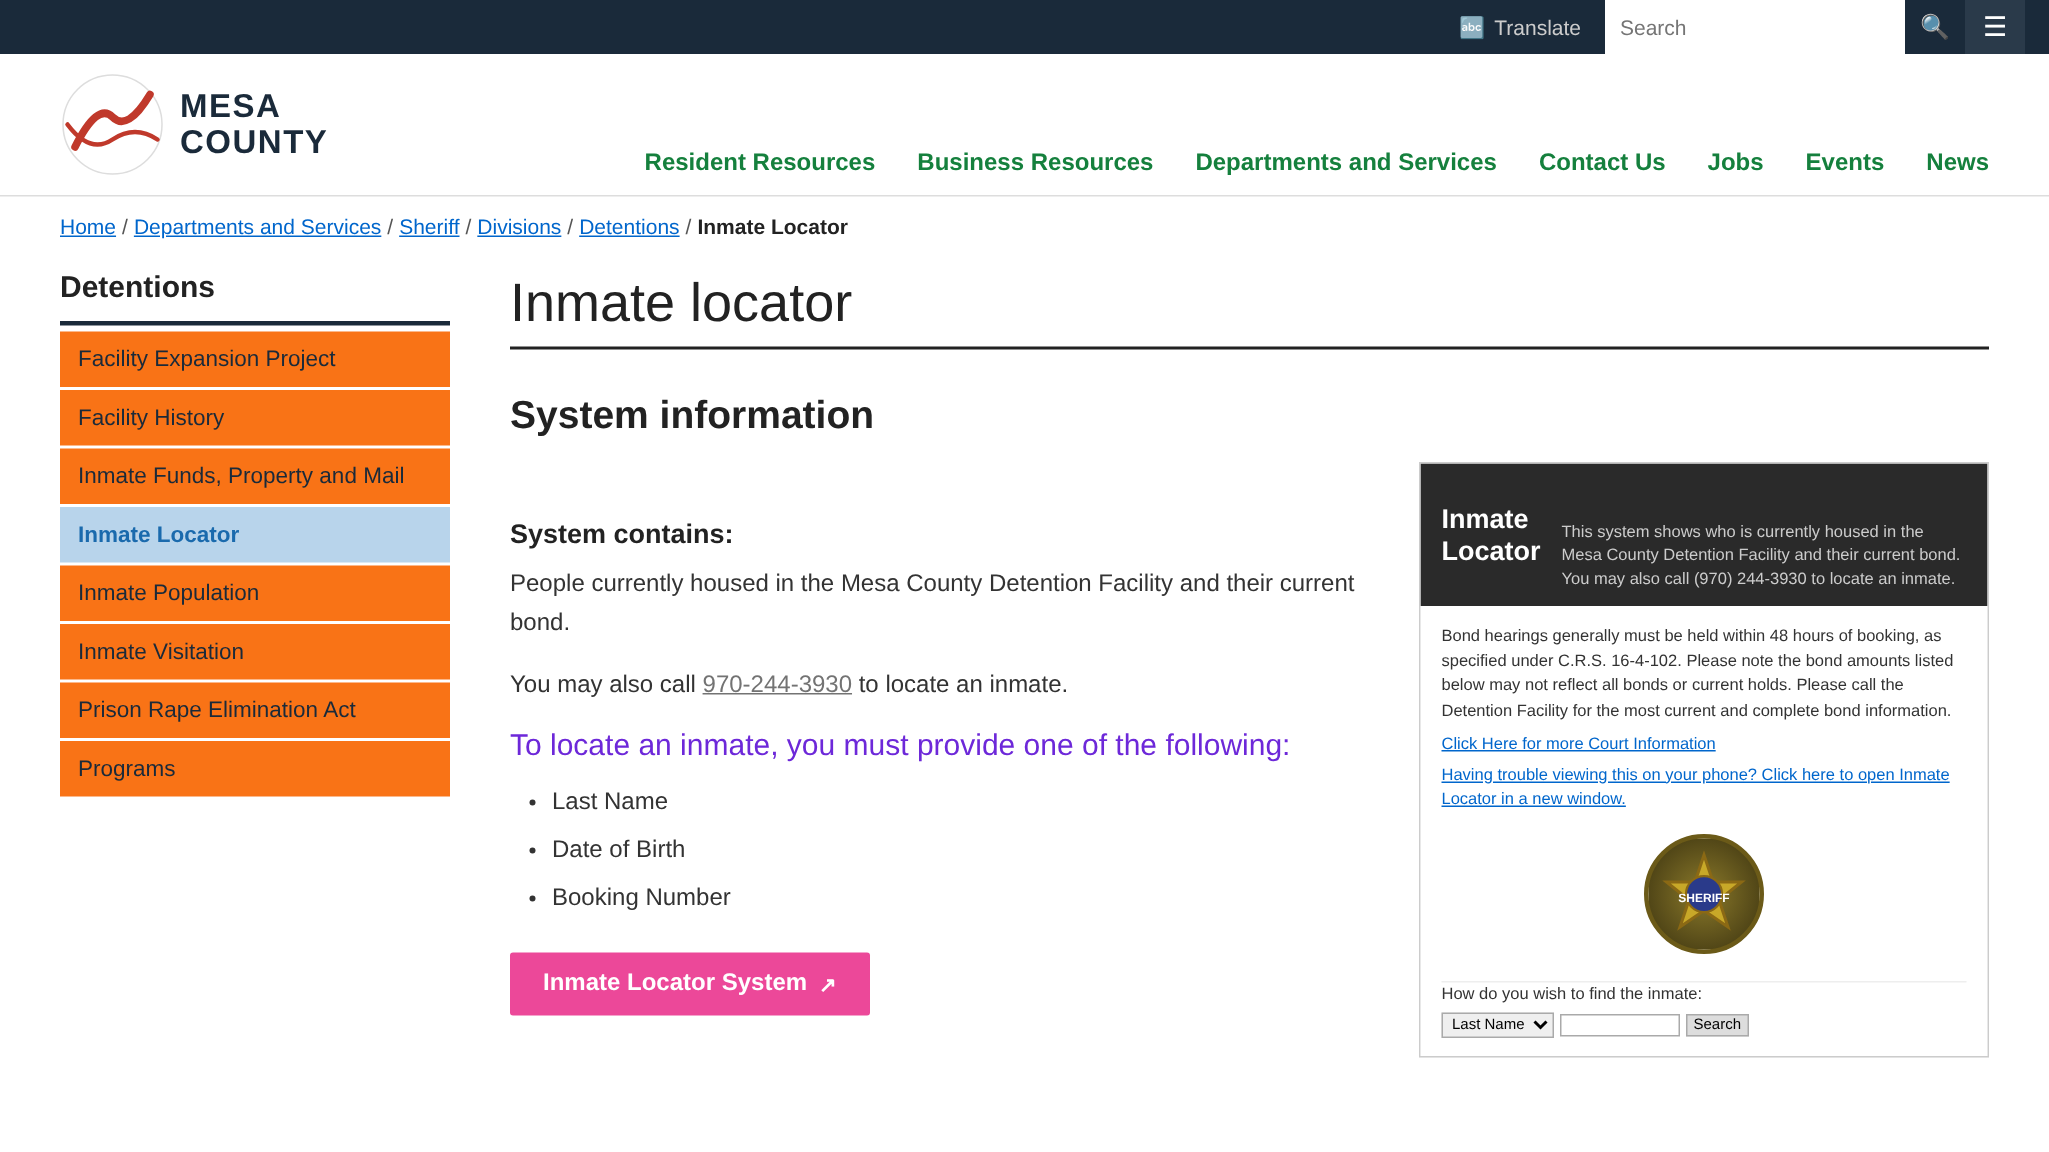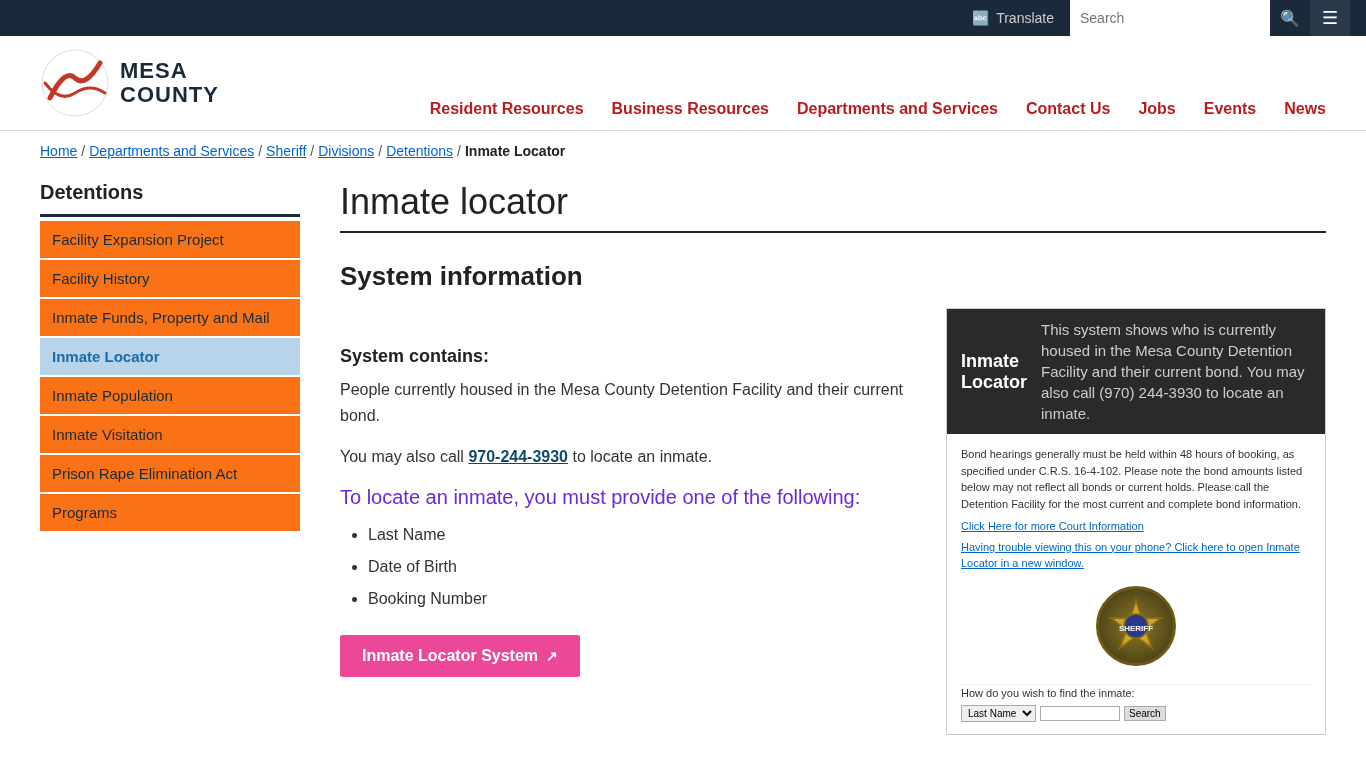--- a/index.html
+++ b/index.html
@@ -99,21 +99,21 @@
     .main-nav {
       display: flex;
       align-items: center;
       gap: 28px;
       flex: 1;
       justify-content: flex-end;
     }
     .nav-item {
       font-size: 16px;
       font-weight: 600;
-      color: #b91c1c;
+      color: #15803d;
       text-decoration: none;
       cursor: pointer;
       white-space: nowrap;
     }
 
     
     .breadcrumb {
       padding: 12px 40px;
       font-size: 14px;
       color: #555;
@@ -208,24 +208,23 @@
       margin-bottom: 10px;
       margin-top: 38px;
     }
     .body-text {
       font-size: 16px;
       line-height: 1.6;
       color: #333;
       margin-bottom: 16px;
     }
     .phone-link {
-      color: #0c4a6e;
+      color: #737373;
       text-decoration: underline;
       cursor: pointer;
-      font-weight: bold;
     }
     .locate-title {
       font-size: 20px;
       font-weight: 400;
       color: #6d28d9;
       margin-bottom: 10px;
     }
     .bullet-list {
       list-style: disc;
       padding-left: 28px;
@@ -265,23 +264,24 @@
       display: flex;
       align-items: center;
       gap: 14px;
     }
     .preview-header-title {
       font-size: 18px;
       font-weight: 700;
       color: #fff;
     }
     .preview-header-text {
-      font-size: 15px;
+      font-size: 11px;
       color: #ccc;
       line-height: 1.4;
+      margin-top: 29px;
     }
     .preview-body {
       background: #fff;
       padding: 12px 14px;
       font-size: 11px;
       color: #333;
       line-height: 1.5;
     }
     .preview-body .small-text { margin-bottom: 6px; }
     .preview-link {

